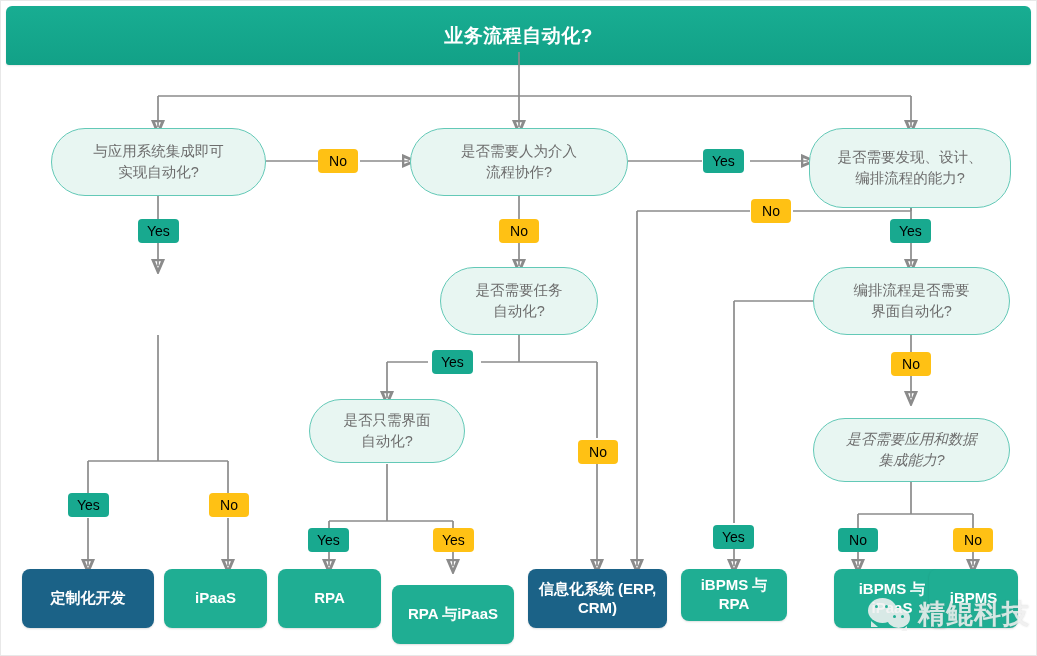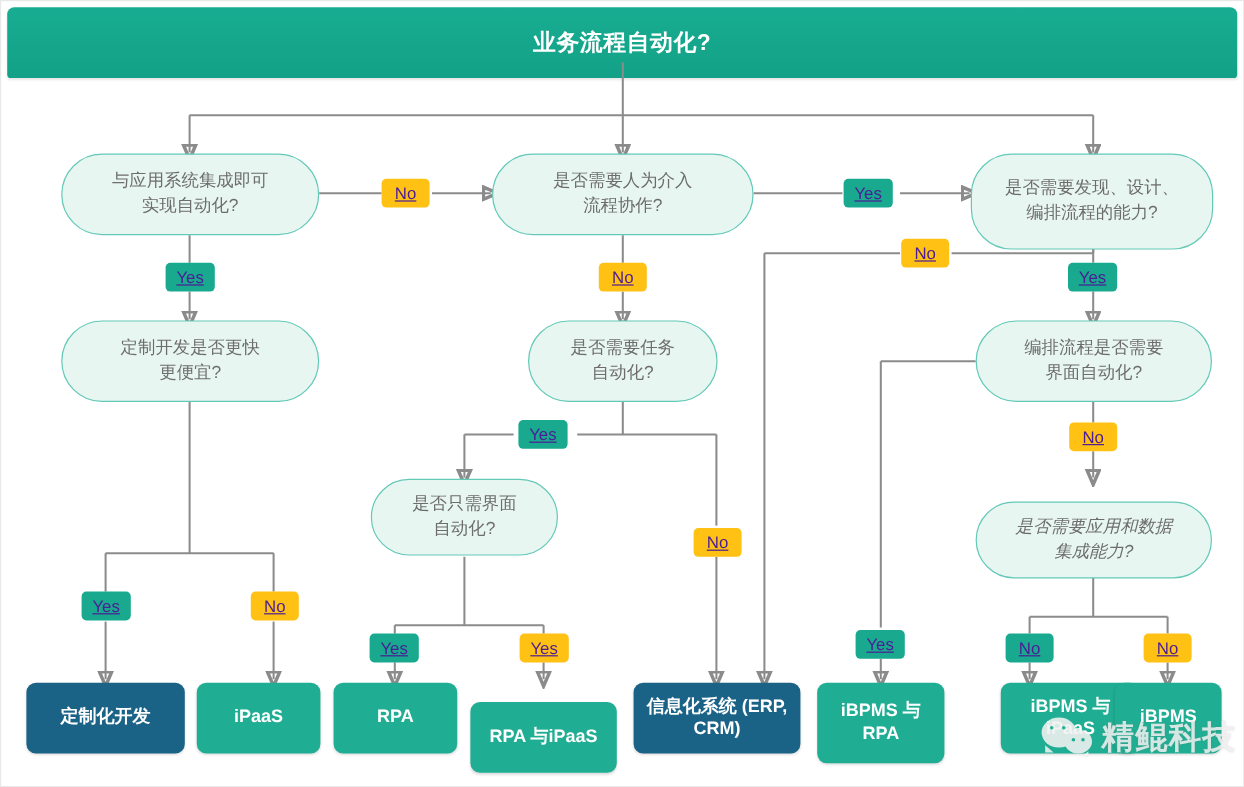--- a/index.html
+++ b/index.html
@@ -102,25 +102,24 @@
   
   .badge {
     position: absolute;
     box-sizing: border-box;
     height: 24px;
     min-width: 40px;
     border-radius: 4px;
     display: flex;
     align-items: center;
     justify-content: center;
-    color: #4c1d95;
+    color: #000000;
     font-size: 14px;
     font-weight: normal;
     padding: 0 9px;
-    text-decoration: underline;
   }
   .badge.yes { background: #18a98f; }
   .badge.no  { background: #ffc114; }
 
   
   #watermark {
     position: absolute;
     left: 868px;
     top: 596px;
     display: flex;
@@ -271,26 +270,20 @@
     </div>
   </div>
 
   <div class="decision" style="left:809px; top:128px; width:202px; height:80px;">
     <div>
       <span>是否需要发现、设计、</span>
       <span>编排流程的能力?</span>
     </div>
   </div>
 
-  <div class="decision" style="left:51px;  top:267px; width:215px; height:68px;">
-    <div>
-      <span>定制开发是否更快</span>
-      <span>更便宜?</span>
-    </div>
-  </div>
 
   <div class="decision" style="left:440px; top:267px; width:158px; height:68px;">
     <div>
       <span>是否需要任务</span>
       <span>自动化?</span>
     </div>
   </div>
 
   <div class="decision" style="left:813px; top:267px; width:197px; height:68px;">
     <div>
@@ -338,21 +331,21 @@
     </div>
   </div>
 
   <div class="terminal blue" style="left:528px; top:569px; width:139px; height:59px;">
     <div>
       <span>信息化系统</span>
       <span>(ERP, CRM)</span>
     </div>
   </div>
 
-  <div class="terminal green" style="left:681px; top:569px; width:106px; height:67px;">
+  <div class="terminal green" style="left:681px; top:569px; width:106px; height:52px;">
     <div>
       <span>iBPMS</span>
       <span>与RPA</span>
     </div>
   </div>
 
   <div class="terminal green" style="left:834px; top:569px; width:116px; height:59px;">
     <div>
       <span>iBPMS</span>
       <span>与iPaaS</span>

